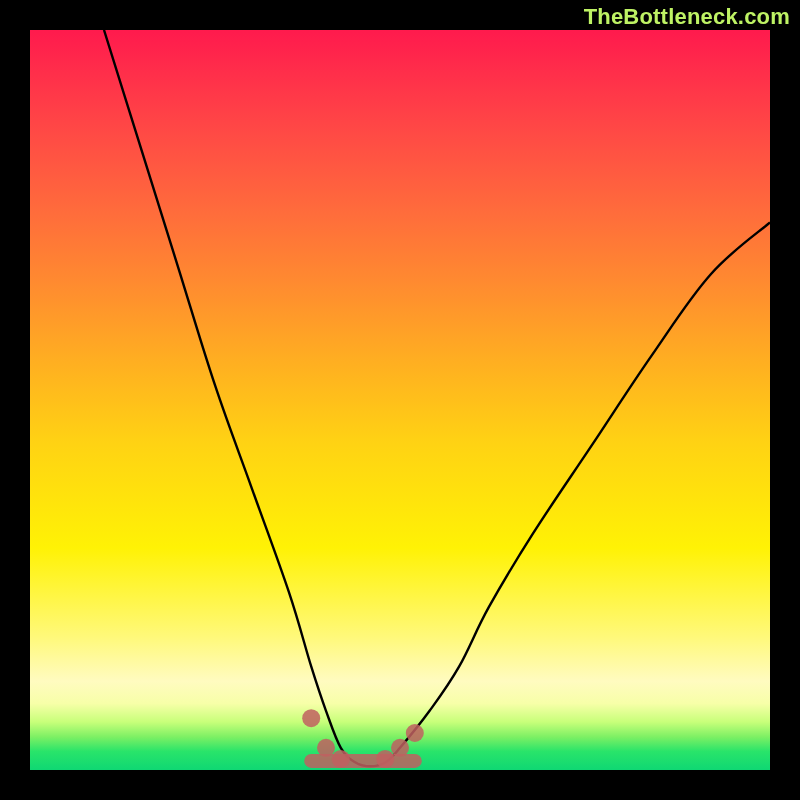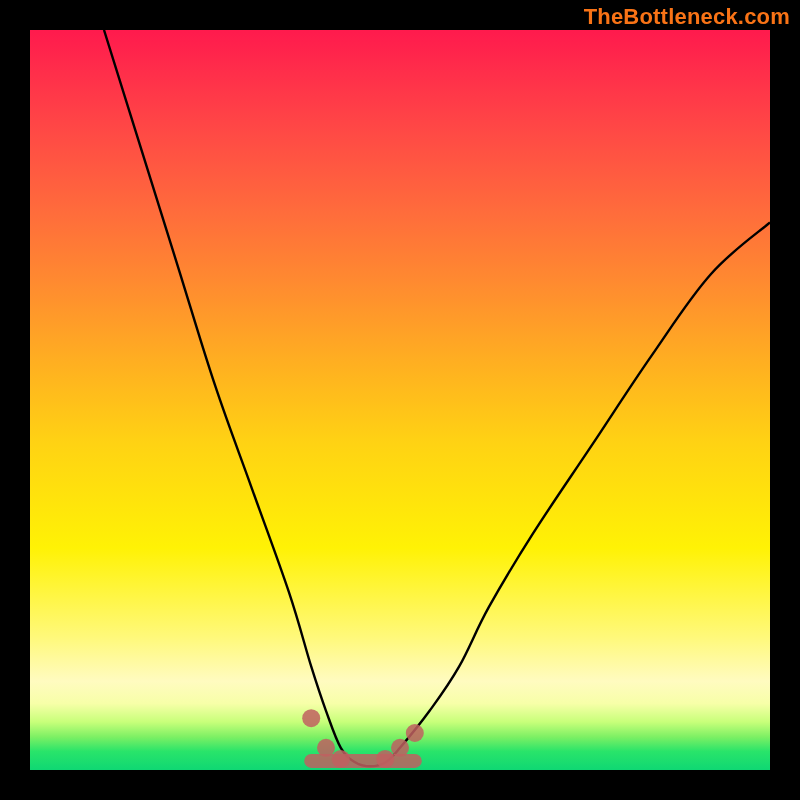--- a/index.html
+++ b/index.html
@@ -14,21 +14,21 @@
   .frame {
     position: relative;
     width: 800px;
     height: 800px;
     background: #000;
   }
   .attribution {
     position: absolute;
     top: 4px;
     right: 10px;
-    color: #f97316;
+    color: #bef264;
     font-size: 22px;
     font-weight: 600;
     letter-spacing: 0.2px;
     z-index: 3;
   }
   .plot-area {
     position: absolute;
     left: 30px;
     top: 30px;
     width: 740px;

